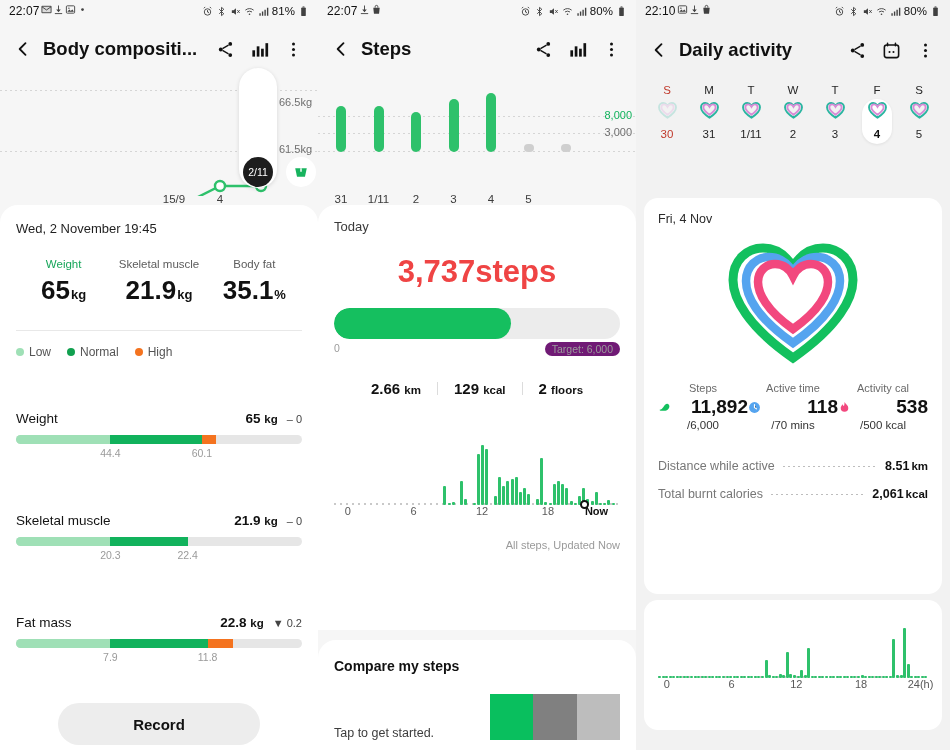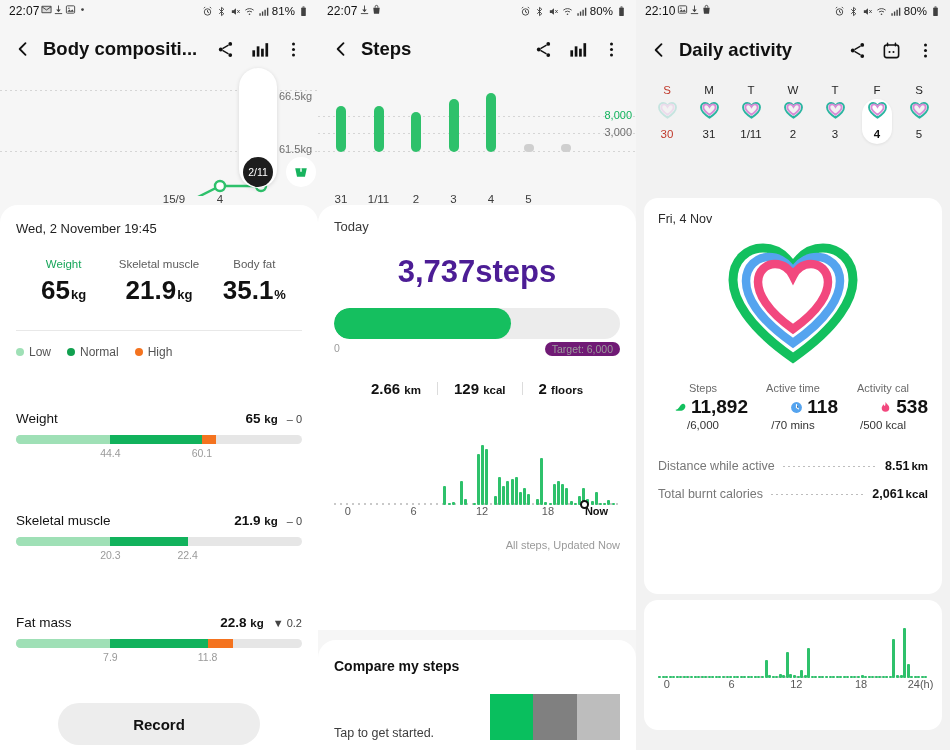--- a/index.html
+++ b/index.html
@@ -86,21 +86,21 @@
   .tick { position: absolute; font-size: 10.5px; color: #9a9a9a; transform: translateX(-50%); }
 
   .record-btn {
     height: 42px; border-radius: 21px; background: #ededed;
     display: flex; align-items: center; justify-content: center;
     font-size: 15px; font-weight: bold; color: #111;
   }
 
   
   .today { font-size: 13px; color: #3a3a3a; }
-  .stepnum { font-size: 31px; font-weight: bold; color: #4c1d95; }
+  .stepnum { font-size: 31px; font-weight: bold; color: #ef4444; }
   .bigbar { position: relative; height: 31px; border-radius: 16px; background: #ececec; overflow: hidden; }
   .bigbar .fill { position: absolute; left: 0; top: 0; bottom: 0; background: #15bf5f; border-radius: 16px; }
   .bbrow { display: flex; font-size: 10.5px; color: #9b9b9b; margin-top: 3px; }
   .targetpill { margin-left: auto; background: #701a75; border-radius: 8px; padding: 1px 7px; color: #9b9b9b; }
   .trio { display: flex; align-items: center; justify-content: center; gap: 3px; }
   .trio .t { font-size: 15px; font-weight: bold; color: #111; padding: 0 13px; }
   .trio .t .tu { font-size: 11.5px; font-weight: bold; }
   .vdiv { width: 1px; height: 13px; background: #dcdcdc; }
   .hist { position: relative; height: 72px; }
   .hbar { position: absolute; bottom: 0; width: 3px; background: #2ec16b; border-radius: 1px; }
@@ -122,21 +122,21 @@
   .day .dn { font-size: 11.5px; color: #262626; margin-top: 5px; }
   .day .dn.red { color: #c0392b; }
   .day .dn.sel { font-weight: bold; color: #111; }
   .daypill { position: absolute; width: 30px; top: 15px; bottom: -4px; border-radius: 16px; background: #fff; z-index: 1; box-shadow: 0 1px 3px rgba(0,0,0,.08); }
   .heartmini { margin-top: 6px; }
 
   .bigdate { font-size: 12.5px; color: #2a2a2a; }
   .acts { display: flex; }
   .act { flex: 1; text-align: center; }
   .act .al { font-size: 11px; color: #6a6a6a; }
-  .act .av { font-size: 19px; font-weight: bold; color: #111; display: flex; align-items: center; justify-content: flex-end; gap: 4px; margin-top: 2px; }
+  .act .av { font-size: 19px; font-weight: bold; color: #111; display: flex; align-items: center; justify-content: space-between; gap: 4px; margin-top: 2px; }
   .act .as { font-size: 11.5px; color: #333; margin-top: 1px; }
   .srow { display: flex; align-items: center; font-size: 12.5px; }
   .srow .sl { color: #777; }
   .srow .dots { flex: 1; margin: 0 8px; height: 1px; align-self: center;
     background-image: linear-gradient(to right, #bdbdbd 0 2px, transparent 2px 5px);
     background-size: 5px 1px; }
   .srow .sv { font-weight: bold; color: #111; }
   .srow .sv .su2 { font-weight: bold; font-size: 11.5px; margin-left: 2px; }
 </style>
 </head>
@@ -222,21 +222,21 @@
             <circle cx="12" cy="5" r="1.9" fill="#111"></circle>
             <circle cx="12" cy="12" r="1.9" fill="#111"></circle>
             <circle cx="12" cy="19" r="1.9" fill="#111"></circle>
           </svg>
       </div>
     </div>
 
     <div class="topchart">
       <div class="gridline" style="top:14px;"></div>
       <div class="gridline" style="top:75px;"></div>
-      <span class="ylab" style="right:6px; top:14px;">66.5kg</span>
+      <span class="ylab" style="right:6px; top:20px;">66.5kg</span>
       <span class="ylab" style="right:6px; top:67px;">61.5kg</span>
 
       <svg width="318" height="120" style="position:absolute;left:0;top:0;">
         <polyline points="182,148 182,148" fill="none"></polyline>
         <polyline points="182,148 220,129 261,129" fill="none" stroke="#2ec16b" stroke-width="2.4" transform="translate(0,-19)"></polyline>
         <circle cx="182" cy="129" r="5" fill="#fff" stroke="#2ec16b" stroke-width="2.4"></circle>
         <circle cx="220" cy="110" r="5" fill="#fff" stroke="#2ec16b" stroke-width="2.4"></circle>
         <circle cx="261" cy="110" r="5" fill="#fff" stroke="#2ec16b" stroke-width="2.4"></circle>
       </svg>
 

